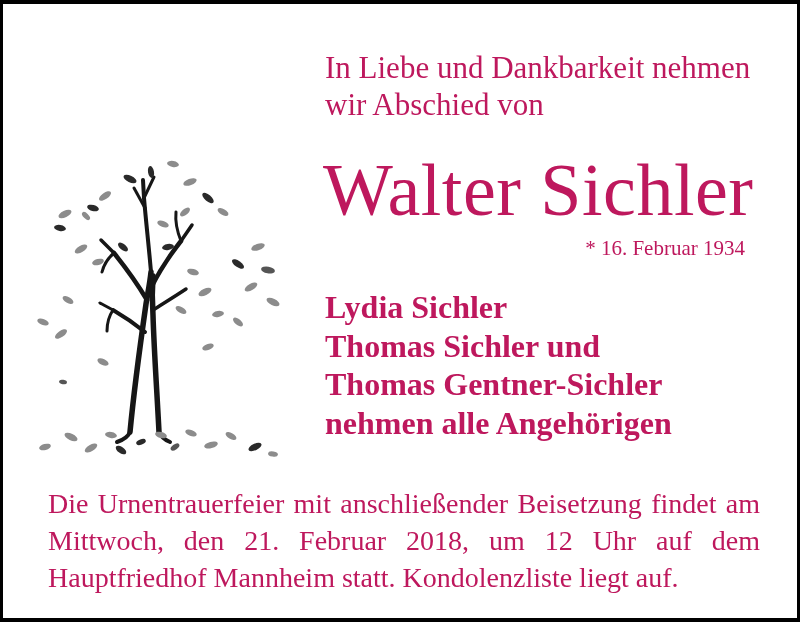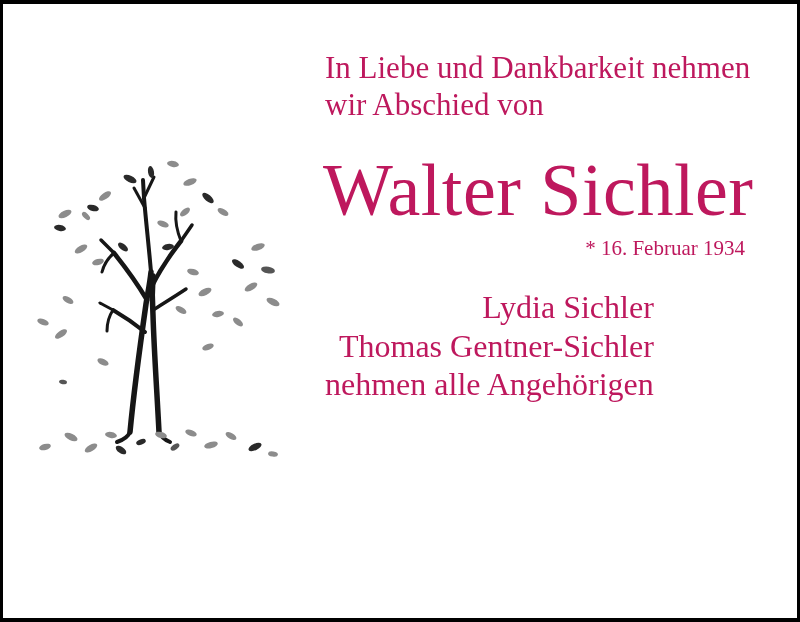--- a/index.html
+++ b/index.html
@@ -23,21 +23,21 @@
     font-size:74px;line-height:74px;white-space:nowrap;
     letter-spacing:0.5px;
   }
   .dates{
     position:absolute;left:326px;top:224px;width:416px;
     display:flex;justify-content:flex-end;
     font-size:21px;line-height:27px;white-space:nowrap;margin-top:7px;
   }
   .mourners{
     position:absolute;left:322px;top:284px;
-    font-size:32px;line-height:38.5px;font-weight:normal;white-space:nowrap;text-align:right;
+    font-size:32px;line-height:38.5px;font-weight:bold;white-space:nowrap;
   }
   .details{
     position:absolute;left:45px;top:481px;width:712px;
     font-size:28px;line-height:37px;text-align:justify;
   }
   .tree{
     position:absolute;left:30px;top:148px;width:250px;height:310px;
   }
 </style>
 </head>
@@ -121,18 +121,20 @@
   </div>
 
   <div class="name">Walter Sichler</div>
 
   <div class="dates">
     <span>* 16. Februar 1934</span>
   </div>
 
   <div class="mourners">
     <div>Lydia Sichler</div>
+    <div>Thomas Sichler und</div>
     <div>Thomas Gentner-Sichler</div>
     <div>nehmen alle Angehörigen</div>
   </div>
 
+  <div class="details">Die Urnentrauerfeier mit anschließender Beisetzung findet am Mittwoch, den 21. Februar 2018, um 12 Uhr auf dem Hauptfriedhof Mannheim statt. Kondolenzliste liegt auf.</div>
 
 </div>
 
 </body></html>

